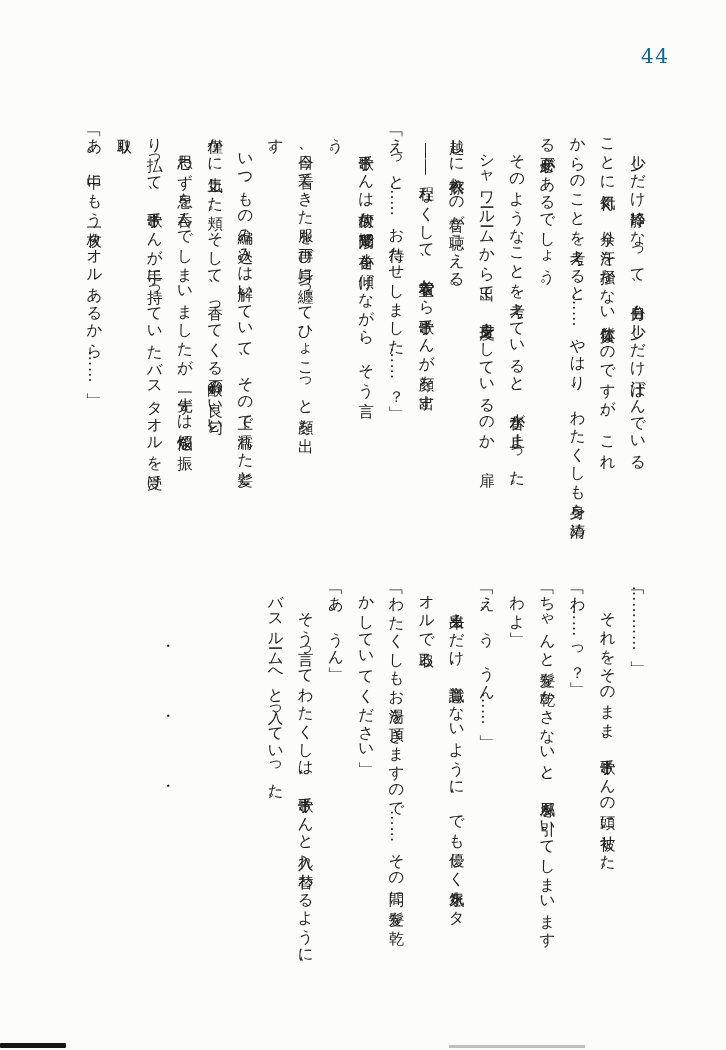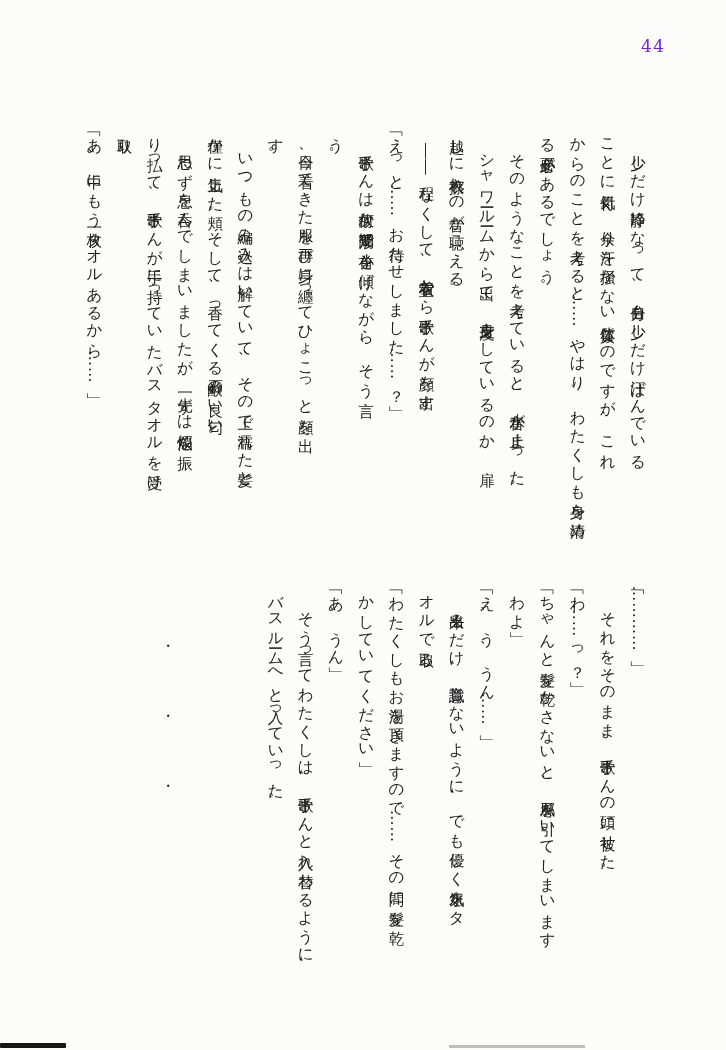--- a/index.html
+++ b/index.html
@@ -7,25 +7,25 @@
     width: 726px;
     height: 1050px;
     position: relative;
     overflow: hidden;
     background: #fcfcfb;
     font-family: "DejaVu Serif", "Liberation Serif", serif;
     color: #1f1f1f;
   }
   .page-num {
     position: absolute;
-    top: 36px;
+    top: 44px;
     left: 641px;
-    font-size: 17px;
+    font-size: 20px;
     letter-spacing: 1.5px;
-    color: #6d28d9;
+    color: #0369a1;
   }
   .vblock {
     position: absolute;
     writing-mode: vertical-rl;
     text-orientation: mixed;
     font-size: 15.5px;
     line-height: 30.2px;
     letter-spacing: 0.85px;
     white-space: nowrap;
     color: #1f1f1f;

